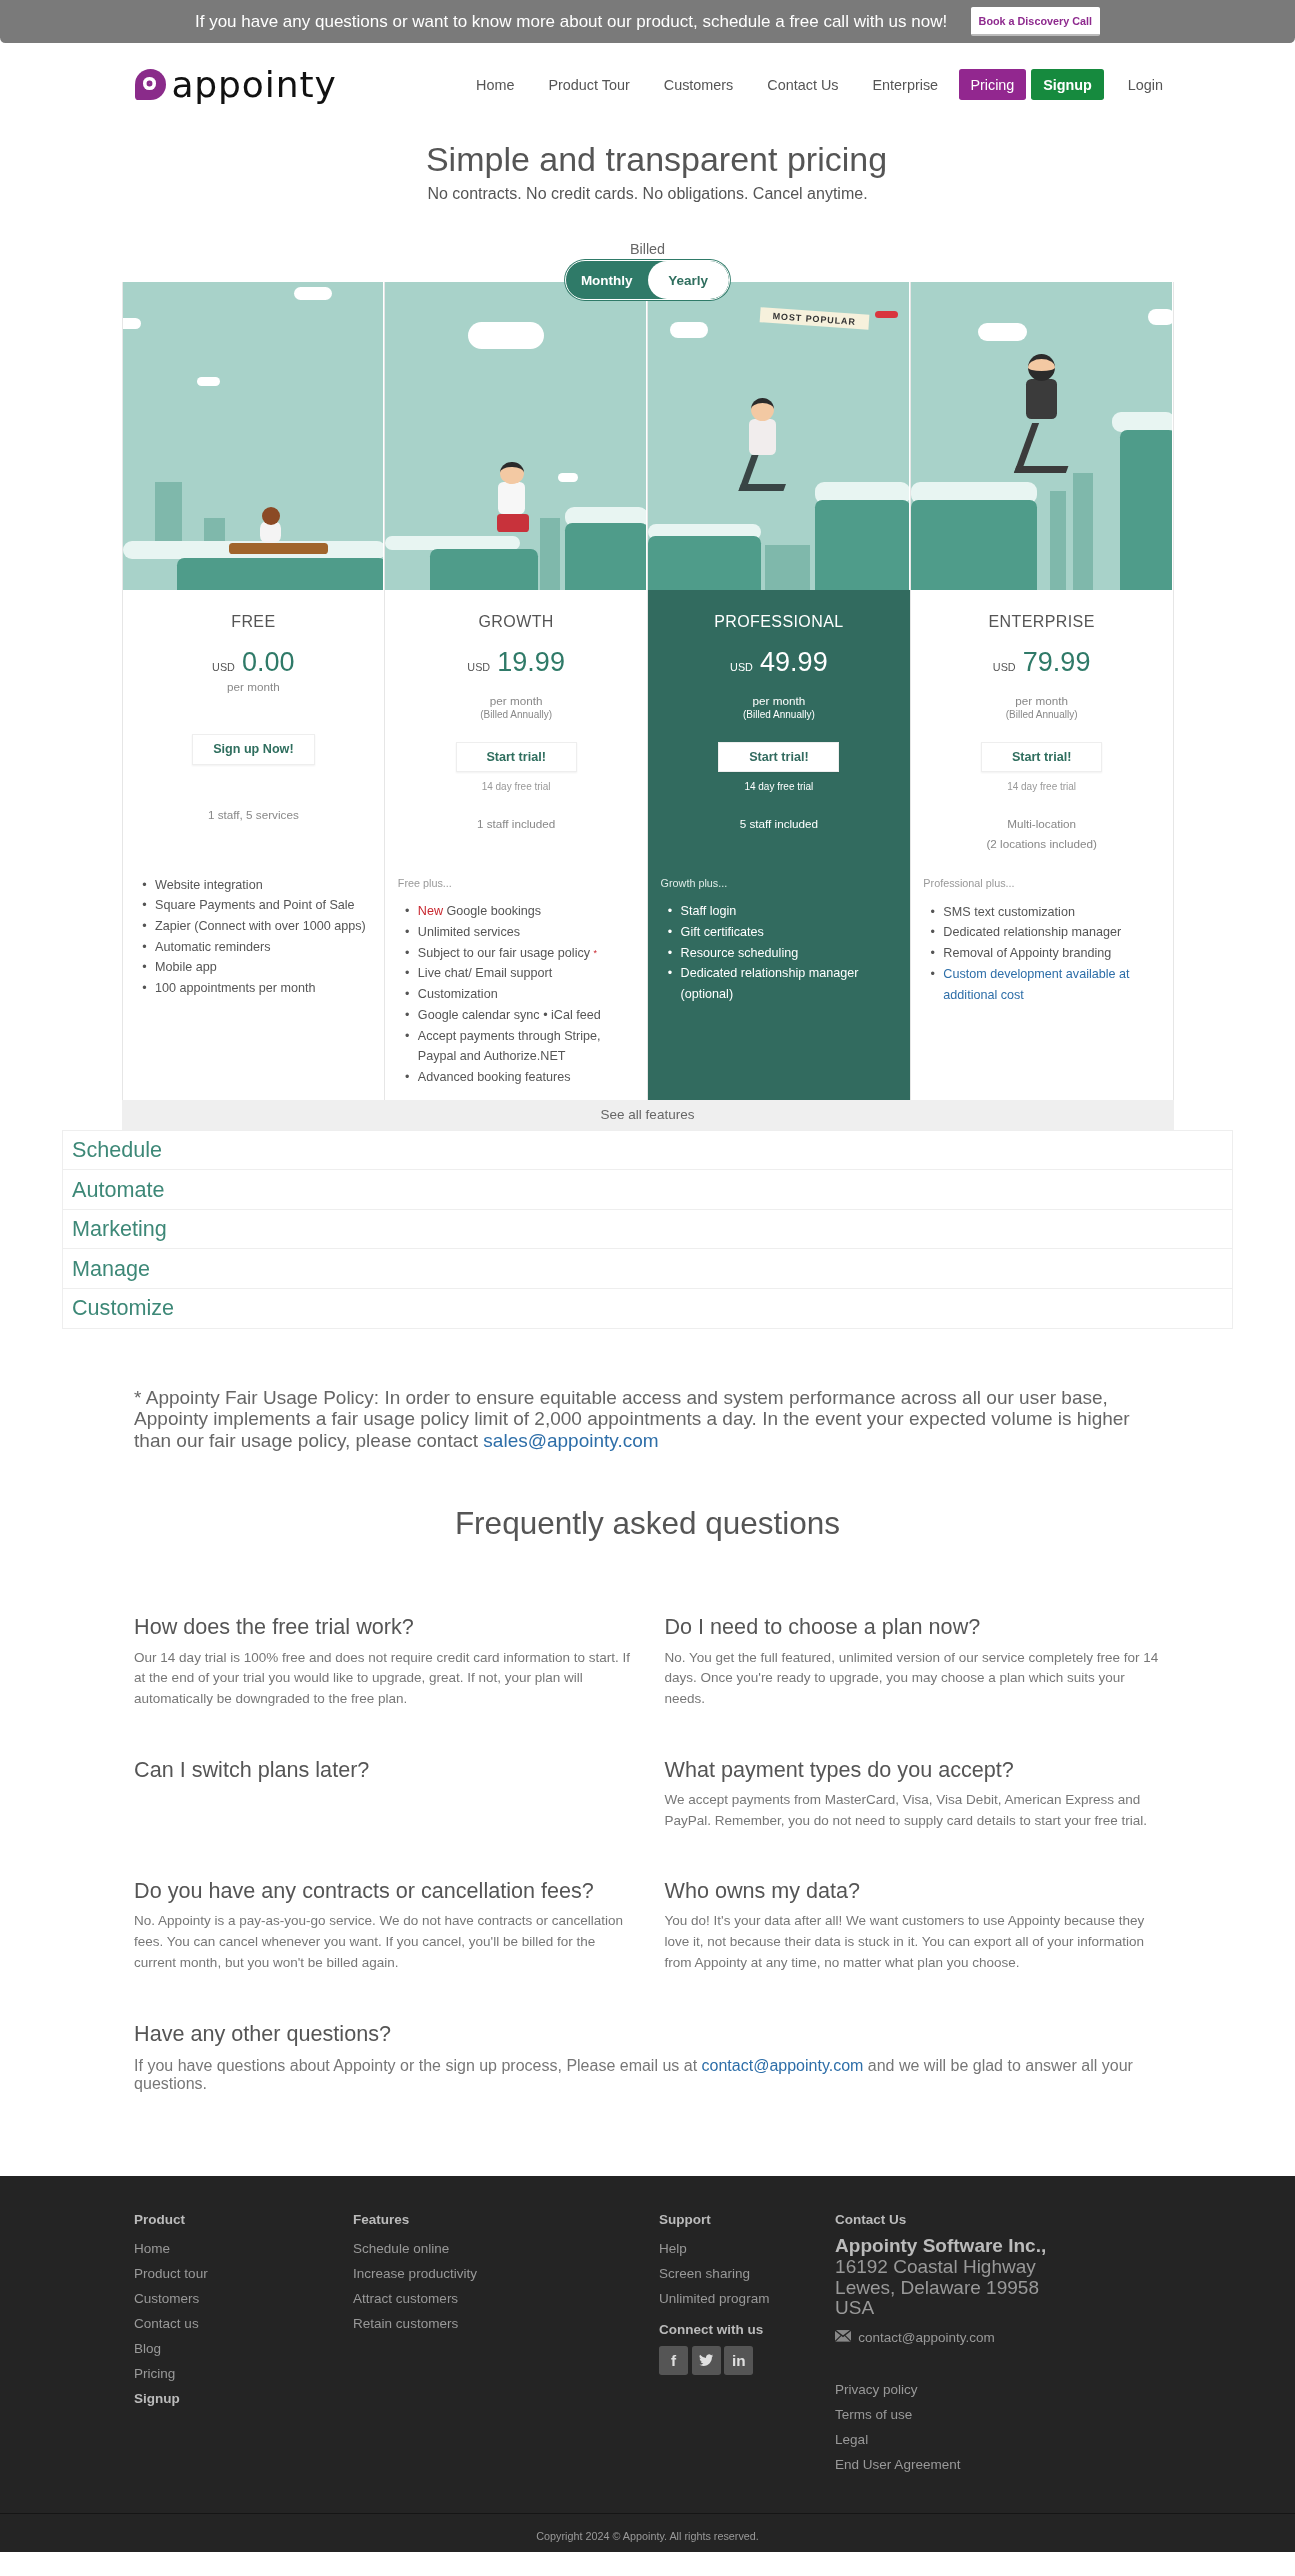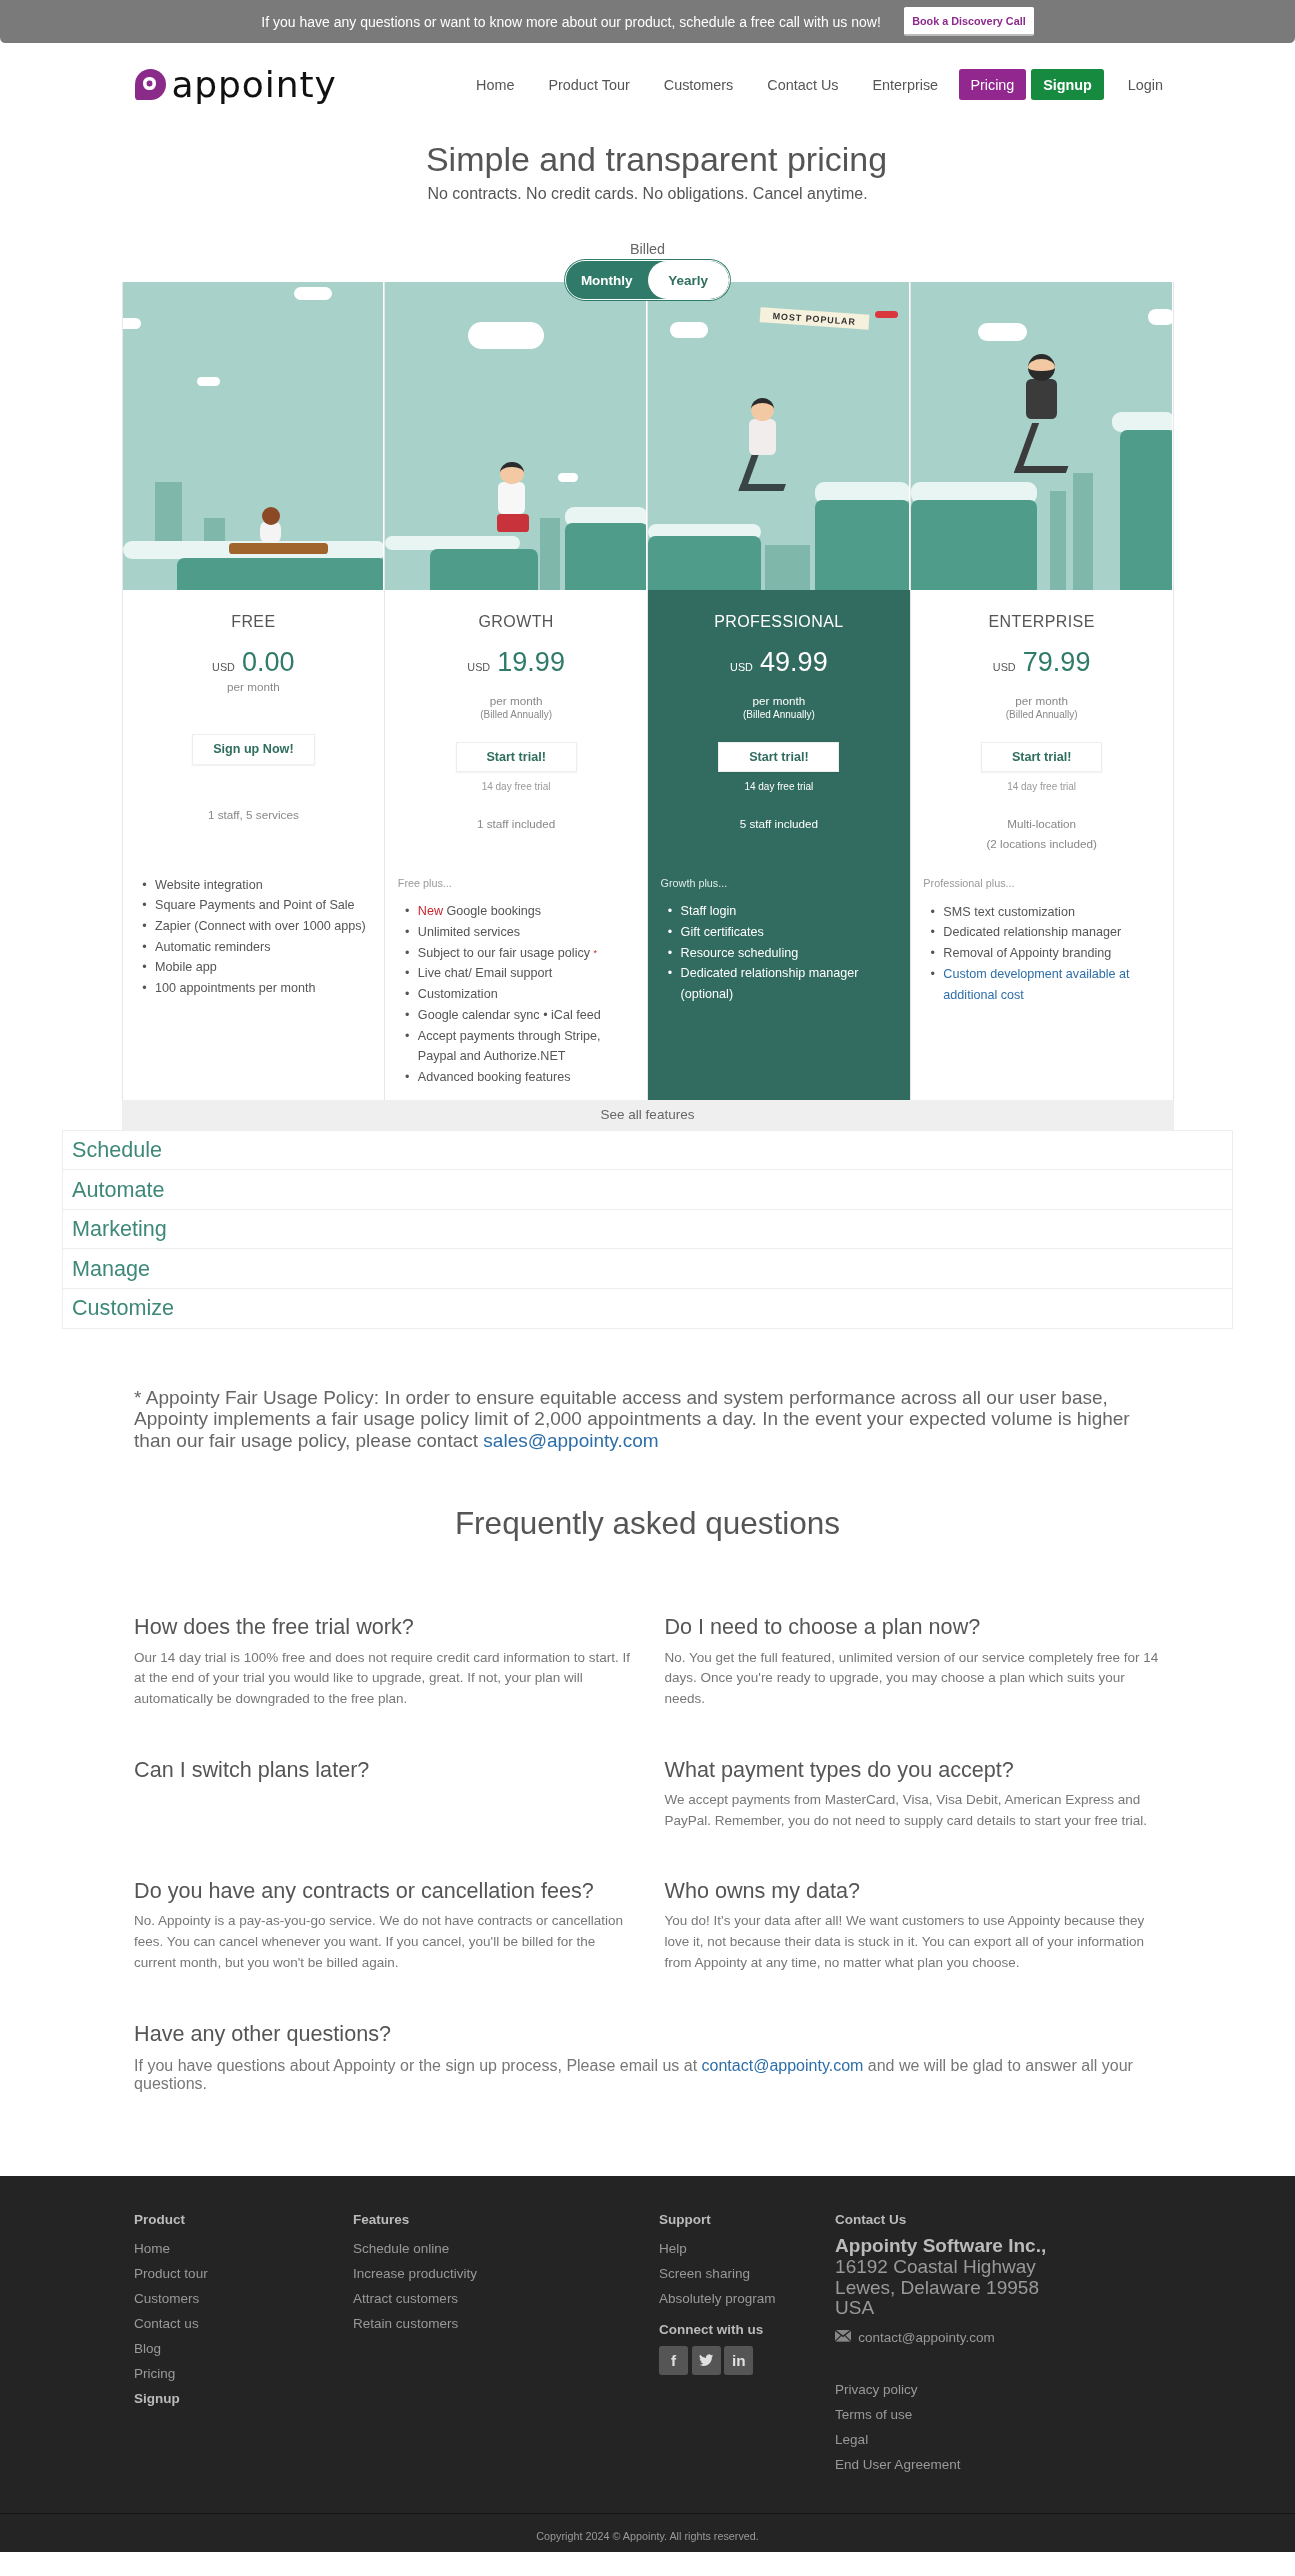--- a/index.html
+++ b/index.html
@@ -1,21 +1,21 @@
 <!DOCTYPE html>
 <html style="font-size:14.4px"><head>
 <meta charset="utf-8">
 <style>
   * { box-sizing: border-box; margin: 0; padding: 0; }
   body { width: 1295px; background: #fff; font-family: "Liberation Sans", sans-serif; color: #555; }
   a { text-decoration: none; color: inherit; }
 
   
   .topbar { height: 43px; background: #7a7a7a; display: flex; align-items: center; justify-content: center; gap: 23.4px; border-radius: 0 0 5.4px 5.4px; }
-  .topbar-text { color: #fff; font-size: 14px; }
+  .topbar-text { color: #fff; font-size: 17px; }
   .topbar-btn { background: #fff; color: #8e2a8e; font-size: 10.8px; font-weight: bold; padding: 7.2px 8px; border-radius: 1.8px; border-bottom: 2.7px solid #bbb; }
 
   
   .header { height: 83px; display: flex; align-items: center; justify-content: space-between; padding: 0 115px 0 135px; }
   .logo { display: flex; align-items: center; gap: 5.4px; }
   .logo-mark { width: 31px; height: 31px; border-radius: 50% 50% 50% 3.6px; background: #8a2b8a; position: relative; }
   .logo-mark::after { content: ""; position: absolute; left: 8px; top: 8px; width: 12.6px; height: 12.6px; border-radius: 50%; background: #fff; box-shadow: inset 0 0 0 3.6px #fff, inset 0 0 0 6.3px #8a2b8a; }
   .logo-text { font-size: 36px; color: #111; letter-spacing: 0.9px; font-family: "DejaVu Sans", sans-serif; font-weight: normal; line-height: 1; }
   .nav { display: flex; align-items: center; gap: 0; }
   .nav-link { font-size: 14.4px; color: #555; padding: 7.2px 17px; }
@@ -350,21 +350,21 @@
       <div class="f-head">Features</div>
       <a class="f-link">Schedule online</a>
       <a class="f-link">Increase productivity</a>
       <a class="f-link">Attract customers</a>
       <a class="f-link">Retain customers</a>
     </div>
     <div>
       <div class="f-head">Support</div>
       <a class="f-link">Help</a>
       <a class="f-link">Screen sharing</a>
-      <a class="f-link">Absolutely program</a>
+      <a class="f-link">Unlimited program</a>
       <div class="f-head connect">Connect with us</div>
       <div class="socials">
         <a class="social">f</a>
         <a class="social">
           <svg width="14.4" height="12.6" viewBox="0 0 24 20">
               <path fill="#e0e0e0" d="M24 2.4a9.8 9.8 0 0 1-2.8.8A4.9 4.9 0 0 0 23.3.5a9.9 9.9 0 0 1-3.1 1.2A4.9 4.9 0 0 0 11.8 6 14 14 0 0 1 1.7.9a4.9 4.9 0 0 0 1.5 6.6A4.9 4.9 0 0 1 1 6.9a4.9 4.9 0 0 0 3.9 4.8 4.9 4.9 0 0 1-2.2.1 4.9 4.9 0 0 0 4.6 3.4A9.9 9.9 0 0 1 0 17.2 14 14 0 0 0 7.5 19.4c9.1 0 14-7.5 14-14v-.6A10 10 0 0 0 24 2.4z"></path>
             </svg>
         </a>
         <a class="social">in</a>
       </div>

